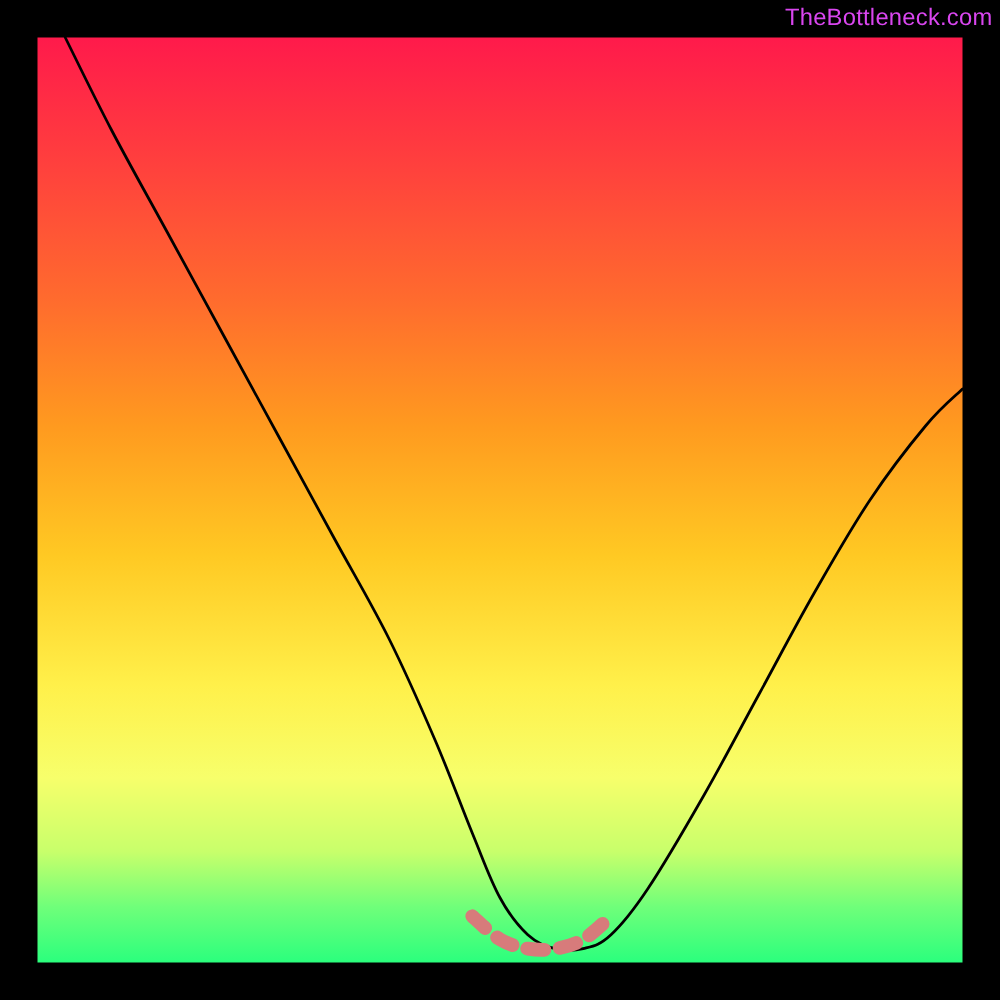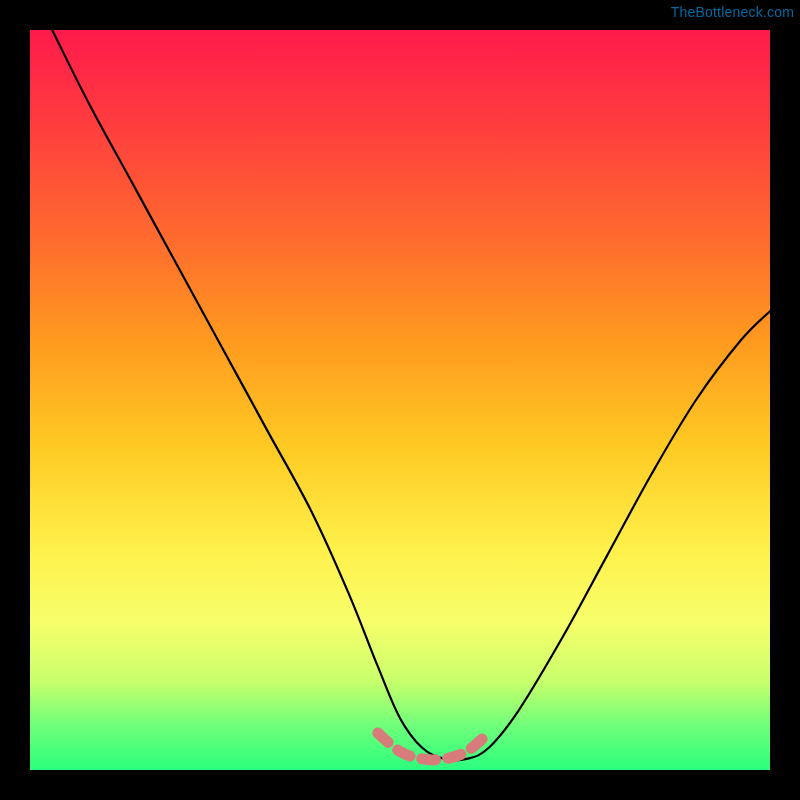--- a/index.html
+++ b/index.html
@@ -36,22 +36,22 @@
       #f7ff6b 80%,
       #c8ff6b 88%,
       #6fff7a 94%,
       #2bff7d 100%
     );
   }
   .watermark {
     position: absolute;
     top: 4px;
     right: 6px;
-    color: #0369a1;
-    font-size: 14px;
+    color: #d946ef;
+    font-size: 19px;
     letter-spacing: 0.2px;
     user-select: none;
   }
   svg.curve {
     position: absolute;
     left: 0; top: 0;
     width: 740px;
     height: 740px;
     overflow: visible;
   }

